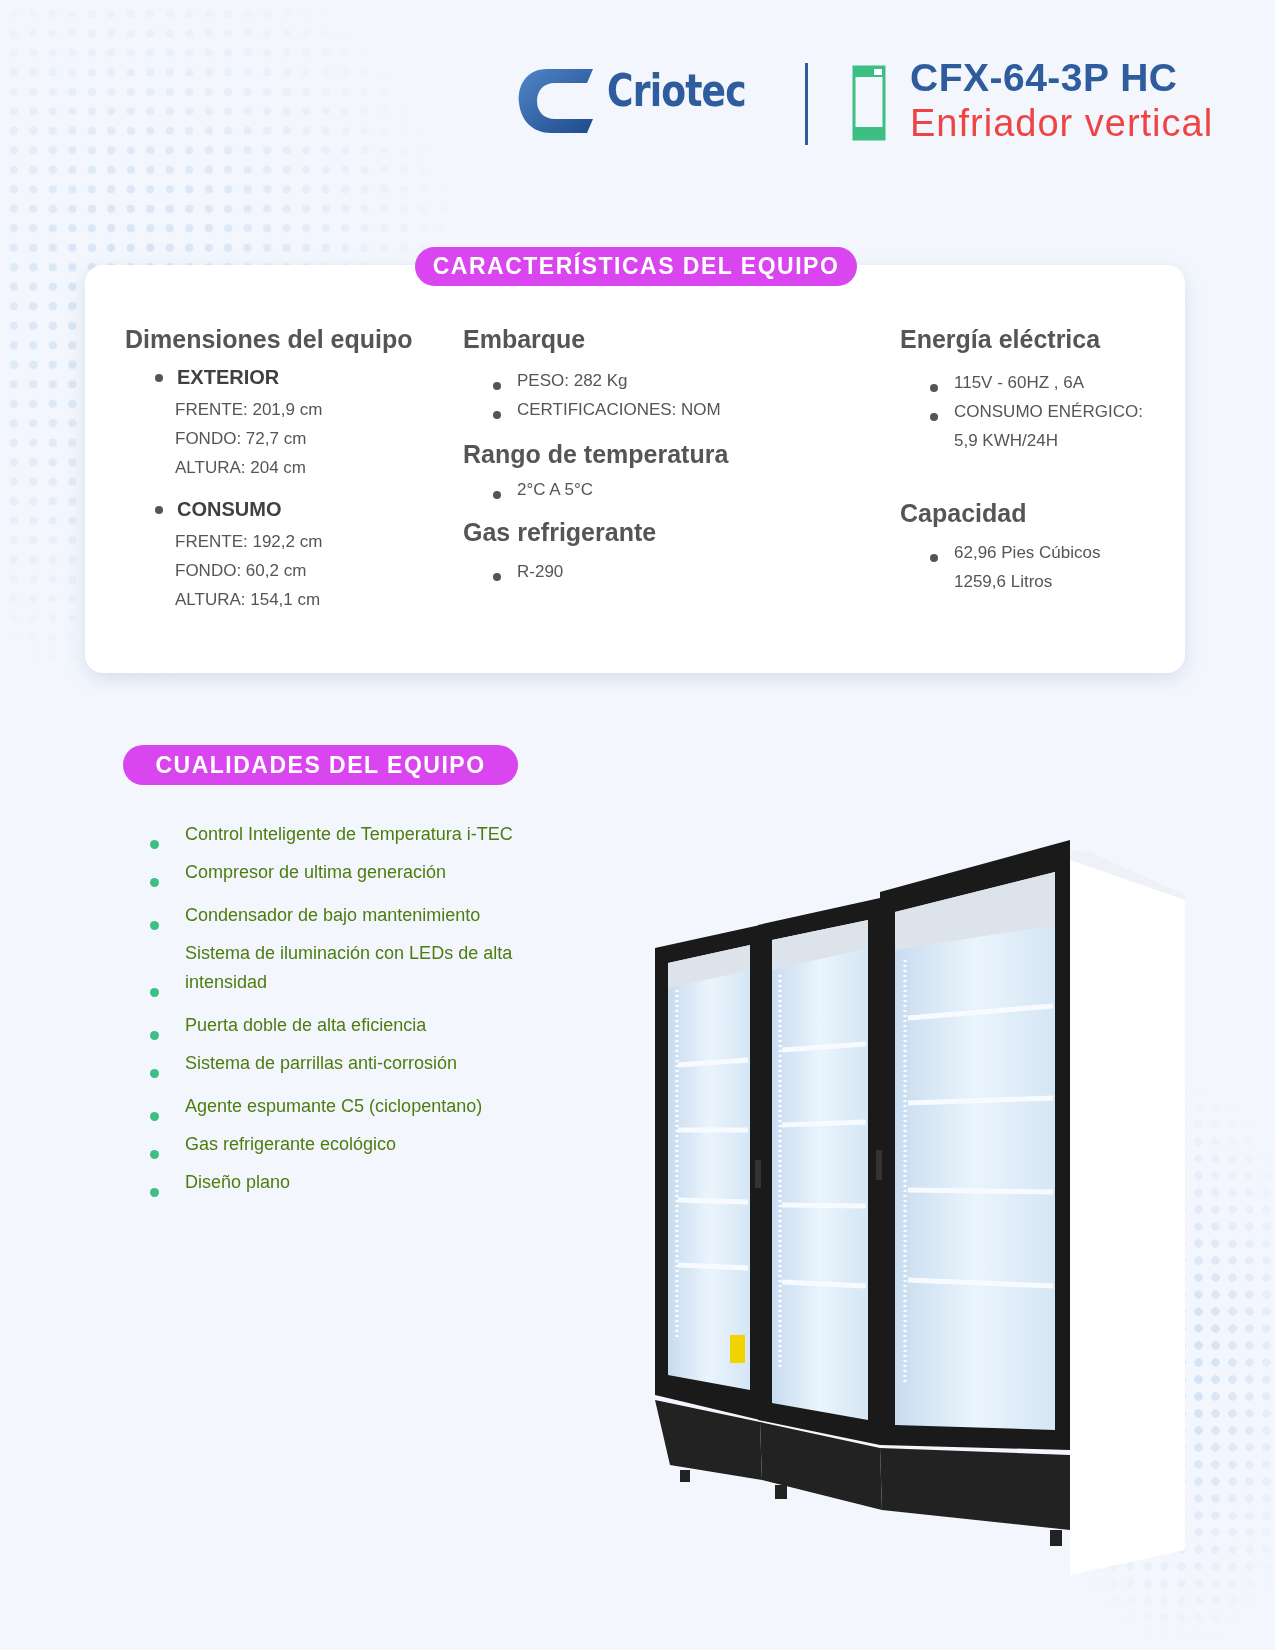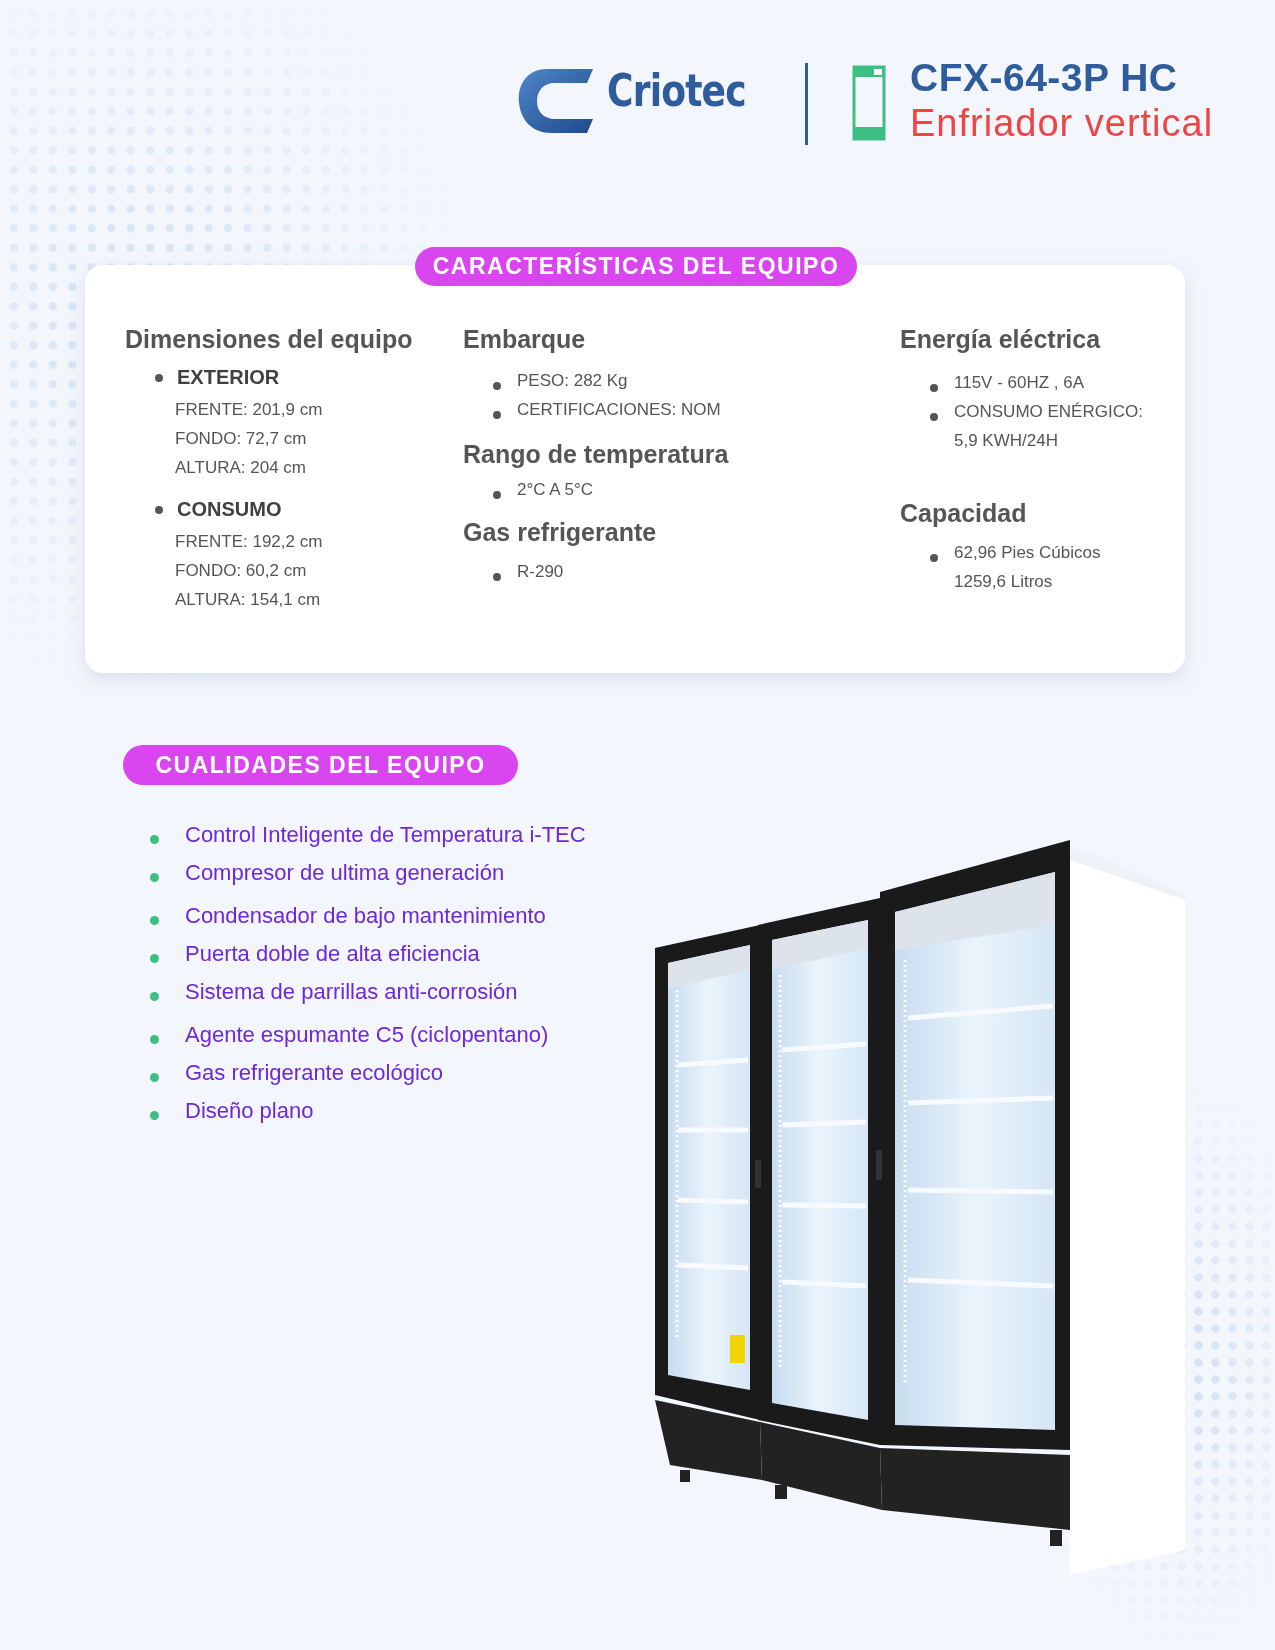--- a/index.html
+++ b/index.html
@@ -64,21 +64,21 @@
   .spec-item { display: flex; align-items: center; font-size: 17px; color: #555555; margin-left: 30px; line-height: 29px; }
   .spec-item .bullet { margin-top: 11px; margin-right: 16px; }
   .spec-cont { font-size: 17px; color: #555555; margin-left: 54px; line-height: 29px; }
 
   .c1 { left: 125px; top: 325px; width: 320px; }
   .c2 { left: 463px; top: 325px; width: 330px; }
   .c3 { left: 900px; top: 325px; width: 280px; }
 
   
   .qual-list { position: absolute; left: 150px; top: 820px; width: 500px; }
-  .qual-item { display: flex; align-items: center; font-size: 22px; color: #6d28d9; line-height: 29px; }
+  .qual-item { display: flex; align-items: flex-end; font-size: 18px; color: #4d7c0f; line-height: 29px; }
   .qual-item .gdot { width: 9px; height: 9px; border-radius: 50%; background: #3dbf84; margin-top: 10px; margin-right: 26px; flex-shrink: 0; }
 
   
   .fridge-photo { position: absolute; left: 650px; top: 830px; width: 535px; height: 765px; }
 </style>
 </head>
 <body>
 
 <div class="dots-tl"></div>
 <div class="dots-br"></div>
@@ -184,20 +184,24 @@
       <span class="gdot"></span>
       <span>Control Inteligente de Temperatura i-TEC</span>
     </div>
   <div class="qual-item" style="margin-bottom:14px">
       <span class="gdot"></span>
       <span>Compresor de ultima generación</span>
     </div>
   <div class="qual-item" style="margin-bottom:9px">
       <span class="gdot"></span>
       <span>Condensador de bajo mantenimiento</span>
+    </div>
+  <div class="qual-item" style="margin-bottom:14px;width:420px">
+      <span class="gdot"></span>
+      <span>Sistema de iluminación con LEDs de alta intensidad</span>
     </div>
   <div class="qual-item" style="margin-bottom:9px">
       <span class="gdot"></span>
       <span>Puerta doble de alta eficiencia</span>
     </div>
   <div class="qual-item" style="margin-bottom:14px">
       <span class="gdot"></span>
       <span>Sistema de parrillas anti-corrosión</span>
     </div>
   <div class="qual-item" style="margin-bottom:9px">

